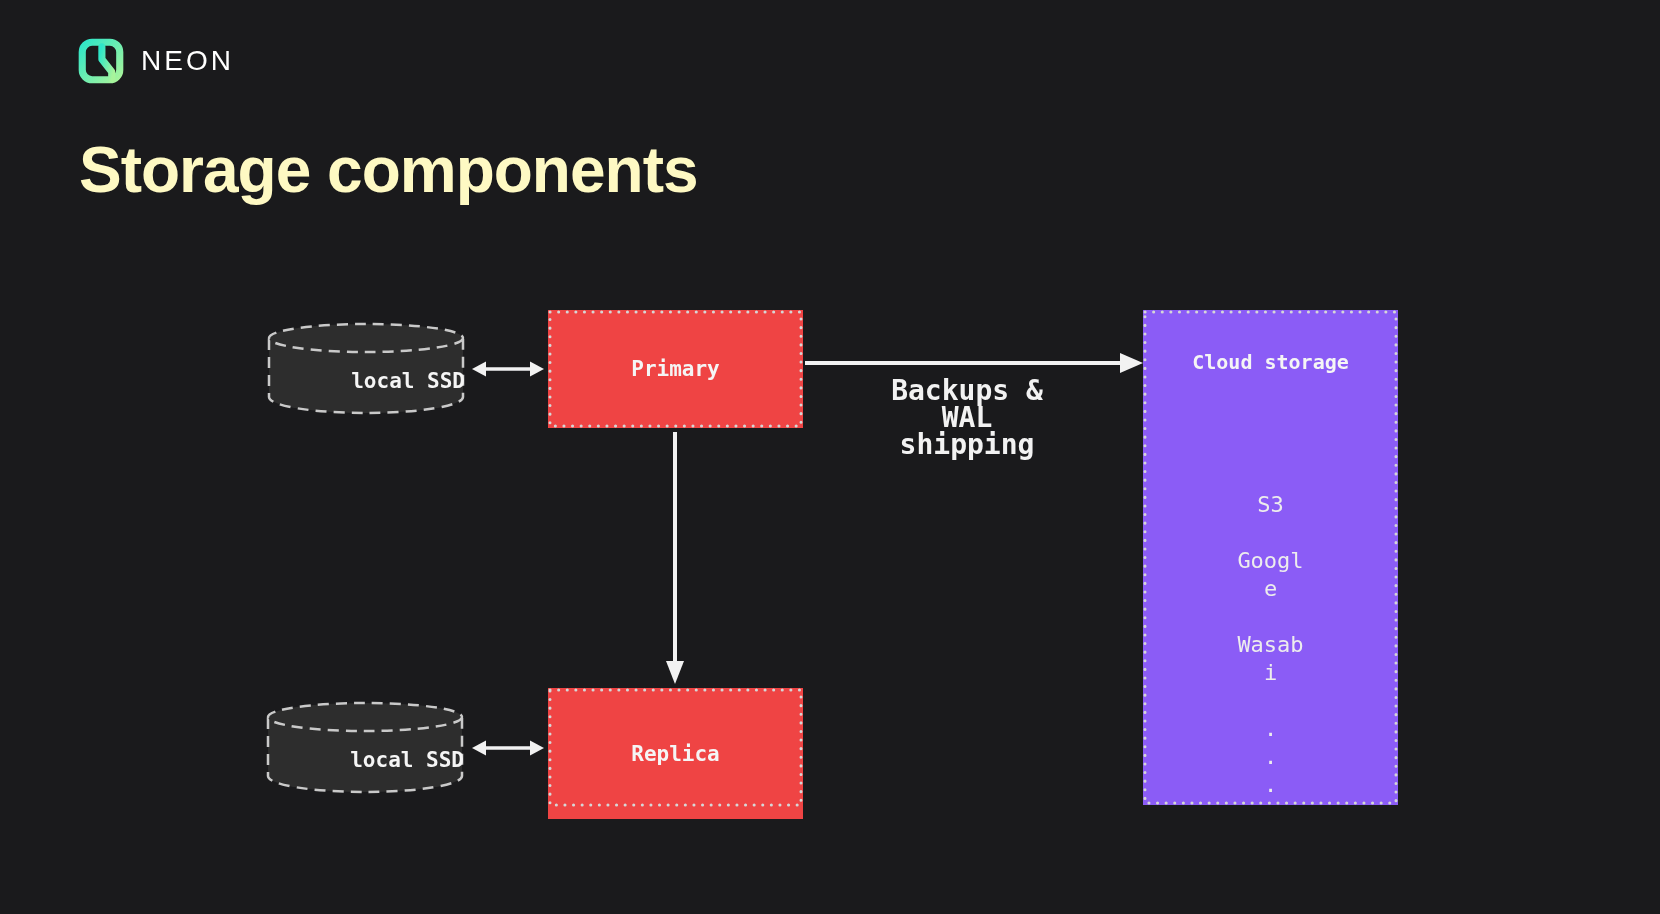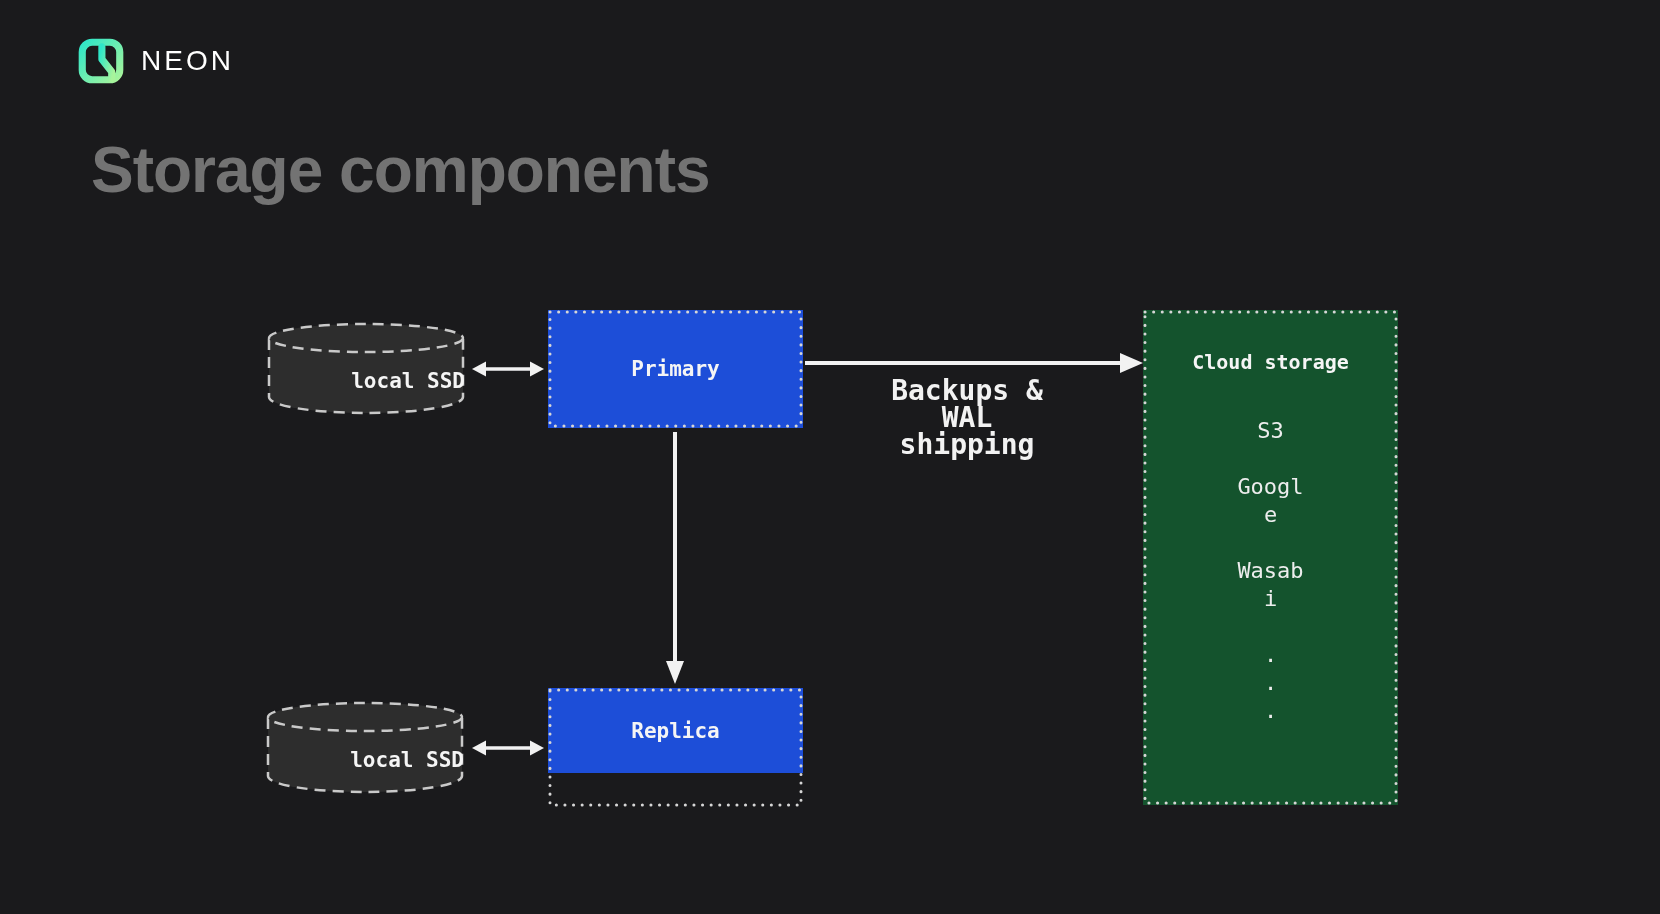--- a/index.html
+++ b/index.html
@@ -16,59 +16,59 @@
   
   .brand { left: 75px; top: 36px; display: flex; align-items: center; gap: 14px; }
   .brand-word {
     font-size: 28px; font-weight: normal; letter-spacing: 3px; color: #ffffff;
   }
 
   
   .title {
     left: 79px; top: 134px;
     font-size: 64px; line-height: 72px; font-weight: bold;
-    letter-spacing: -1px; color: #737373; margin-left: 12px;
+    letter-spacing: -1px; color: #fef9c3;
   }
 
   
   .node-box {
-    background: #1d4ed8;
+    background: #ef4444;
     display: flex; align-items: center; justify-content: center;
   }
   .node-box > svg.dots { position: absolute; inset: 0; }
   .node-label {
     position: relative;
     font-family: "DejaVu Sans Mono", monospace;
     font-weight: bold; font-size: 21px; color: #f5f5f5;
   }
 
   .primary-box { left: 548px; top: 310px; width: 255px; height: 118px; }
-  .replica-box { left: 548px; top: 688px; width: 255px; height: 85px; }
+  .replica-box { left: 548px; top: 688px; width: 255px; height: 131px; }
 
   
   .cloud-box {
     left: 1143px; top: 310px; width: 255px; height: 495px;
-    background: #14532d;
+    background: #8b5cf6;
   }
   .cloud-box > svg.dots { position: absolute; inset: 0; }
   .cloud-inner { position: relative; width: 100%; height: 100%; text-align: center; }
   .cloud-title {
     padding-top: 39px; line-height: 26px;
     font-family: "DejaVu Sans Mono", monospace;
     font-weight: bold; font-size: 20px; color: #f5f5f5;
   }
   .cloud-items {
     font-family: "DejaVu Sans Mono", monospace;
     font-size: 22px; color: #ededed; font-weight: normal;
   }
   .cloud-item {
     width: 68px; margin: 0 auto 28px auto;
     line-height: 28px; word-break: break-all;
   }
-  .cloud-item.first { margin-top: 42px; }
+  .cloud-item.first { margin-top: 116px; }
   .cloud-item.dot { margin-bottom: 0; }
   .cloud-item.dot-first { margin-top: 6px; }
 
   
   .cyl { width: 198px; height: 93px; }
   .cyl-1 { left: 267px; top: 322px; }
   .cyl-2 { left: 266px; top: 701px; }
   .cyl svg { position: absolute; inset: 0; }
   .cyl-label {
     position: absolute; left: 0; top: 46px; width: 100%;

